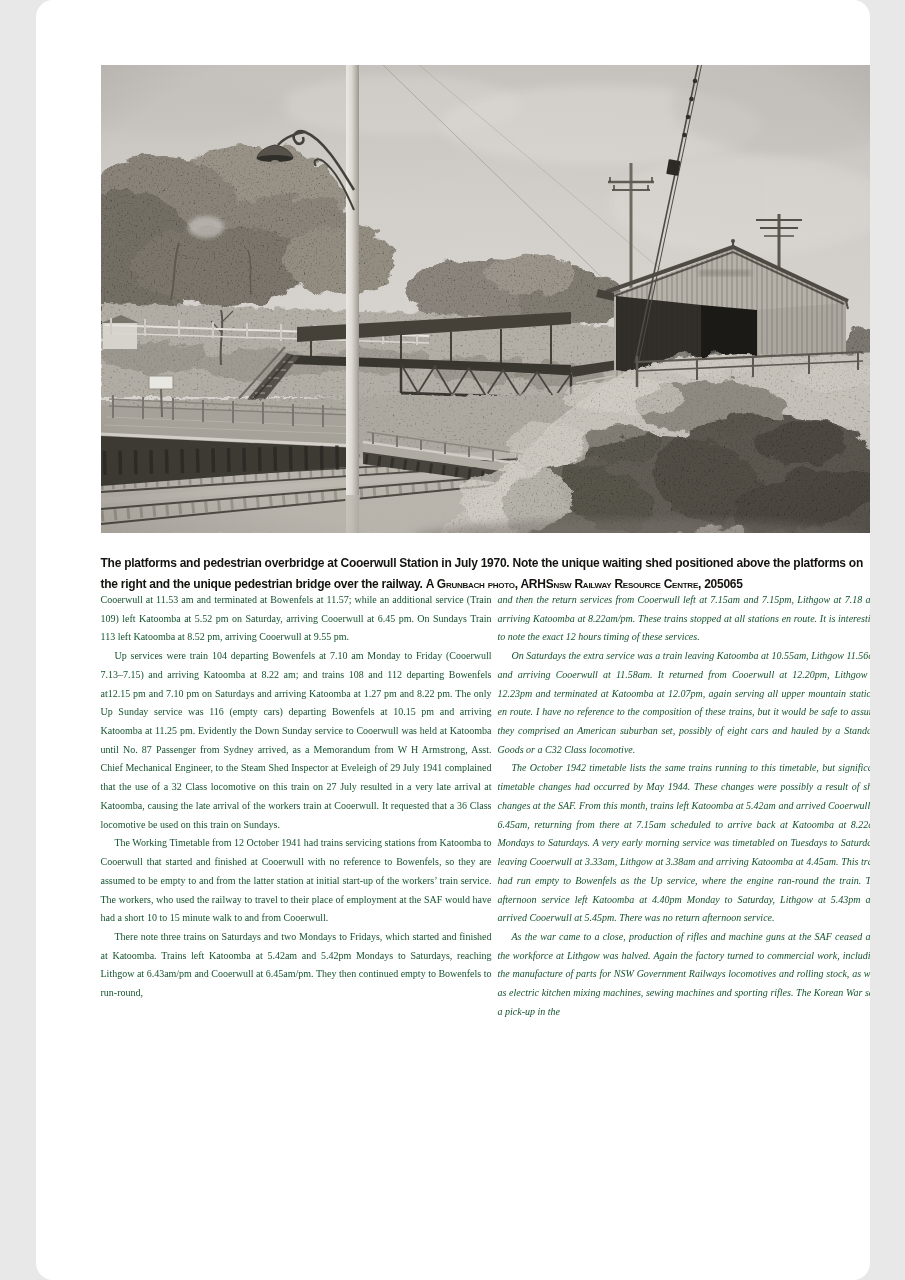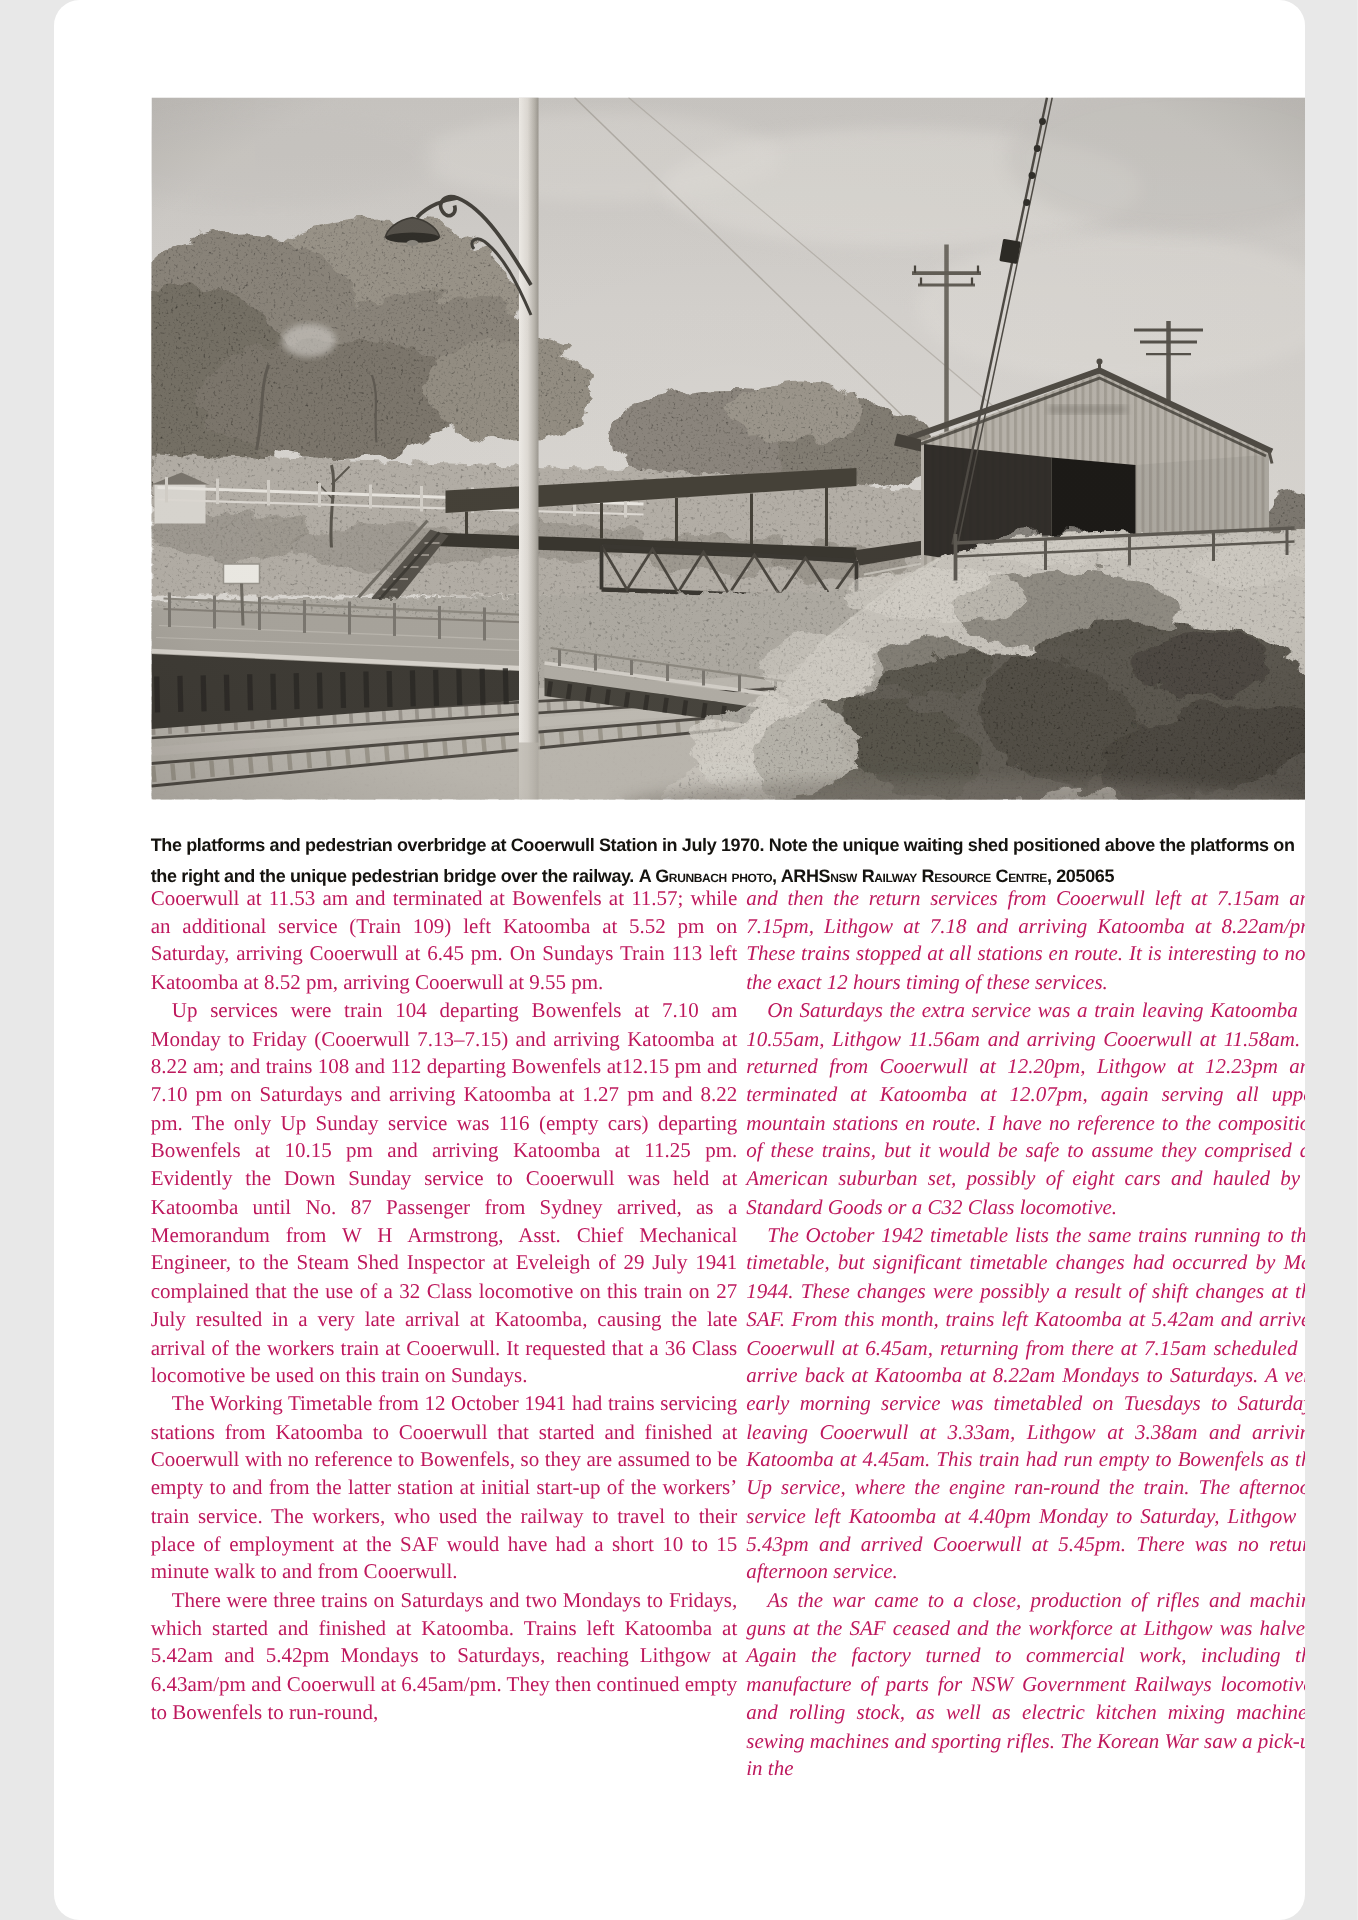--- a/index.html
+++ b/index.html
@@ -4,21 +4,21 @@
 <style>
   html,body{margin:0;padding:0;background:#e8e8e8;}
   .page{position:relative;width:834px;height:1280px;background:#ffffff;overflow:hidden;
         font-family:"Liberation Serif",serif;margin:0 auto;border-radius:17px;}
   .photo{position:absolute;left:65px;top:65px;width:778px;height:468px;}
   .photo svg{display:block;width:778px;height:468px;}
   .caption{position:absolute;left:65px;top:541px;width:779px;
            font-family:"Liberation Sans",sans-serif;font-weight:bold;
            font-size:12px;line-height:20.5px;letter-spacing:-0.25px;color:#15130f;}
   .caption .credit{font-variant:small-caps;}
-  .col{position:absolute;top:591px;font-size:14px;line-height:18.72px;color:#be185d;
+  .col{position:absolute;top:591px;font-size:10px;line-height:18.72px;color:#14532d;
        text-align:justify;}
   .col p{margin:0;}
   .col p.indent{text-indent:14px;}
   .col-left{left:65px;width:391px;}
   .col-right{left:462px;width:383px;font-style:italic;}
   .footer{position:absolute;left:57px;top:1233px;font-family:"Liberation Sans",sans-serif;
           color:#a5a3a0;font-size:13px;letter-spacing:0.9px;}
   .footer .pagenum{font-size:17px;color:#8d8b88;letter-spacing:0;}
   .footer .sep{margin:0 6px;color:#b2b0ad;}
 </style>
@@ -316,21 +316,21 @@
       <rect x="0" y="0" width="778" height="468" fill="url(#vg)"></rect>
     </svg>
   </div>
 
   <p class="caption"><span>The platforms and pedestrian overbridge at Cooerwull Station in July 1970. Note the unique waiting shed positioned above the platforms on the right and the unique pedestrian bridge over the railway.</span> <span class="credit">A Grunbach photo, ARHSnsw Railway Resource Centre, 205065</span></p>
 
   <div class="col col-left">
     <p>Cooerwull at 11.53 am and terminated at Bowenfels at 11.57; while an additional service (Train 109) left Katoomba at 5.52 pm on Saturday, arriving Cooerwull at 6.45 pm. On Sundays Train 113 left Katoomba at 8.52 pm, arriving Cooerwull at 9.55 pm.</p>
     <p class="indent">Up services were train 104 departing Bowenfels at 7.10 am Monday to Friday (Cooerwull 7.13–7.15) and arriving Katoomba at 8.22 am; and trains 108 and 112 departing Bowenfels at12.15 pm and 7.10 pm on Saturdays and arriving Katoomba at 1.27 pm and 8.22 pm. The only Up Sunday service was 116 (empty cars) departing Bowenfels at 10.15 pm and arriving Katoomba at 11.25 pm. Evidently the Down Sunday service to Cooerwull was held at Katoomba until No. 87 Passenger from Sydney arrived, as a Memorandum from W H Armstrong, Asst. Chief Mechanical Engineer, to the Steam Shed Inspector at Eveleigh of 29 July 1941 complained that the use of a 32 Class locomotive on this train on 27 July resulted in a very late arrival at Katoomba, causing the late arrival of the workers train at Cooerwull. It requested that a 36 Class locomotive be used on this train on Sundays.</p>
     <p class="indent">The Working Timetable from 12 October 1941 had trains servicing stations from Katoomba to Cooerwull that started and finished at Cooerwull with no reference to Bowenfels, so they are assumed to be empty to and from the latter station at initial start-up of the workers’ train service. The workers, who used the railway to travel to their place of employment at the SAF would have had a short 10 to 15 minute walk to and from Cooerwull.</p>
-    <p class="indent">There were three trains on Saturdays and two Mondays to Fridays, which started and finished at Katoomba. Trains left Katoomba at 5.42am and 5.42pm Mondays to Saturdays, reaching Lithgow at 6.43am/pm and Cooerwull at 6.45am/pm. They then continued empty to Bowenfels to run-round,</p>
+    <p class="indent">There note three trains on Saturdays and two Mondays to Fridays, which started and finished at Katoomba. Trains left Katoomba at 5.42am and 5.42pm Mondays to Saturdays, reaching Lithgow at 6.43am/pm and Cooerwull at 6.45am/pm. They then continued empty to Bowenfels to run-round,</p>
   </div>
 
   <div class="col col-right">
     <p>and then the return services from Cooerwull left at 7.15am and 7.15pm, Lithgow at 7.18 and arriving Katoomba at 8.22am/pm. These trains stopped at all stations en route. It is interesting to note the exact 12 hours timing of these services.</p>
     <p class="indent">On Saturdays the extra service was a train leaving Katoomba at 10.55am, Lithgow 11.56am and arriving Cooerwull at 11.58am. It returned from Cooerwull at 12.20pm, Lithgow at 12.23pm and terminated at Katoomba at 12.07pm, again serving all upper mountain stations en route. I have no reference to the composition of these trains, but it would be safe to assume they comprised an American suburban set, possibly of eight cars and hauled by a Standard Goods or a C32 Class locomotive.</p>
     <p class="indent">The October 1942 timetable lists the same trains running to this timetable, but significant timetable changes had occurred by May 1944. These changes were possibly a result of shift changes at the SAF. From this month, trains left Katoomba at 5.42am and arrived Cooerwull at 6.45am, returning from there at 7.15am scheduled to arrive back at Katoomba at 8.22am Mondays to Saturdays. A very early morning service was timetabled on Tuesdays to Saturdays leaving Cooerwull at 3.33am, Lithgow at 3.38am and arriving Katoomba at 4.45am. This train had run empty to Bowenfels as the Up service, where the engine ran-round the train. The afternoon service left Katoomba at 4.40pm Monday to Saturday, Lithgow at 5.43pm and arrived Cooerwull at 5.45pm. There was no return afternoon service.</p>
     <p class="indent">As the war came to a close, production of rifles and machine guns at the SAF ceased and the workforce at Lithgow was halved. Again the factory turned to commercial work, including the manufacture of parts for NSW Government Railways locomotives and rolling stock, as well as electric kitchen mixing machines, sewing machines and sporting rifles. The Korean War saw a pick-up in the</p>
   </div>
 
 

